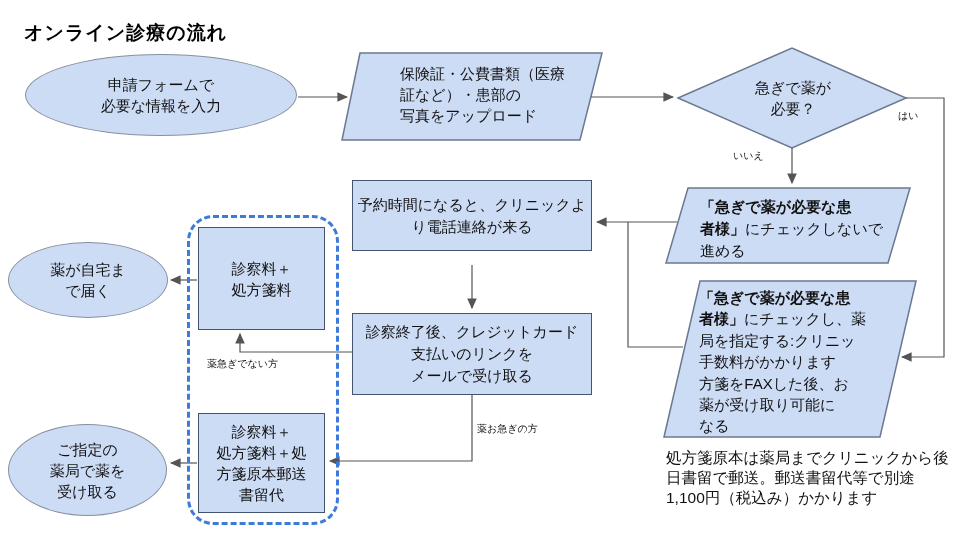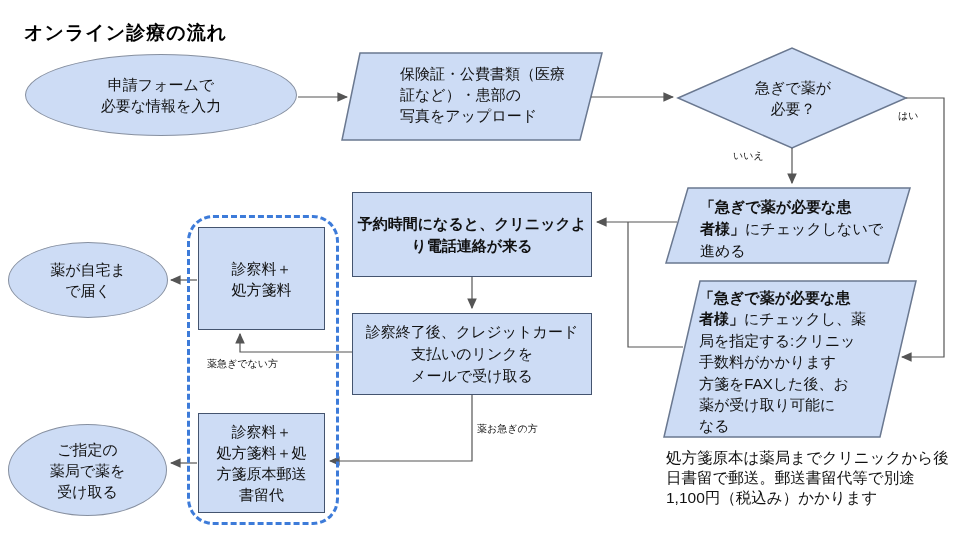--- a/index.html
+++ b/index.html
@@ -64,21 +64,21 @@
   <h1 class="title">オンライン診療の流れ</h1>
 
   <div class="node ellipse" style="left:25px;top:54px;width:272px;height:82px;">申請フォームで
 必要な情報を入力</div>
   <div class="node ellipse" style="left:8px;top:424px;width:159px;height:92px;">ご指定の
 薬局で薬を
 受け取る</div>
   <div class="node ellipse" style="left:8px;top:242px;width:160px;height:76px;">薬が自宅ま
 で届く</div>
 
-  <div class="node rect" style="left:352px;top:192px;width:240px;height:85px;line-height:22px;font-weight:bold;">予約時間になると、クリニックよ
+  <div class="node rect" style="left:352px;top:180px;width:240px;height:71px;line-height:22px;">予約時間になると、クリニックよ
 り電話連絡が来る</div>
   <div class="node rect" style="left:352px;top:313px;width:240px;height:82px;line-height:22px;">診察終了後、クレジットカード
 支払いのリンクを
 メールで受け取る</div>
   <div class="node rect" style="left:198px;top:227px;width:127px;height:103px;">診察料＋
 処方箋料</div>
   <div class="node rect" style="left:198px;top:413px;width:127px;height:100px;">診察料＋
 処方箋料＋処
 方箋原本郵送
 書留代</div>

